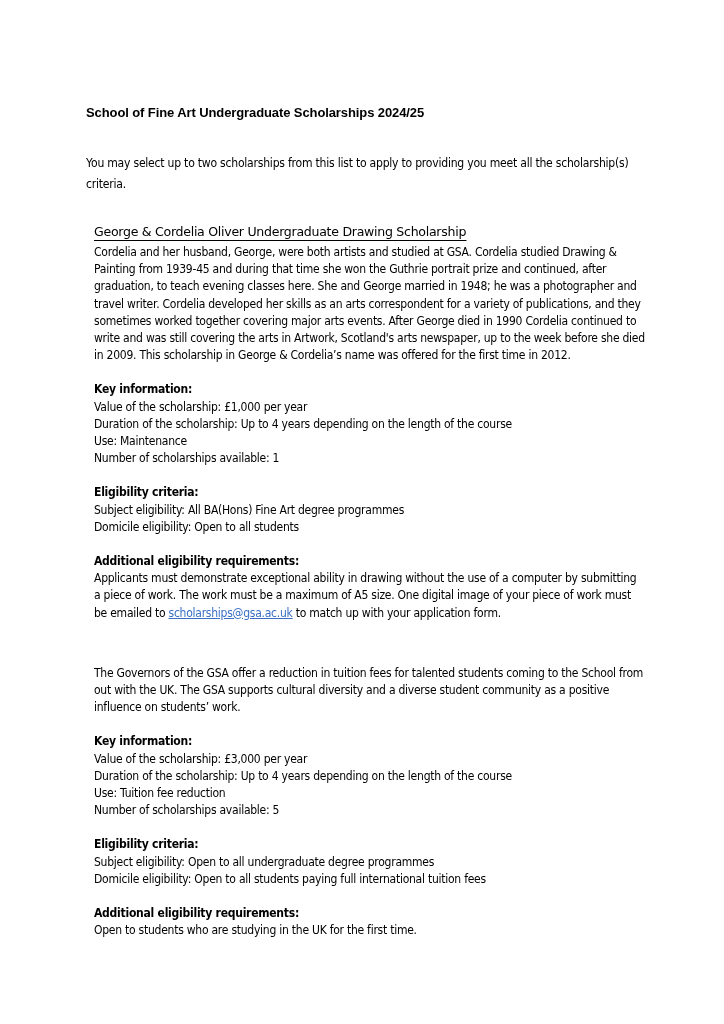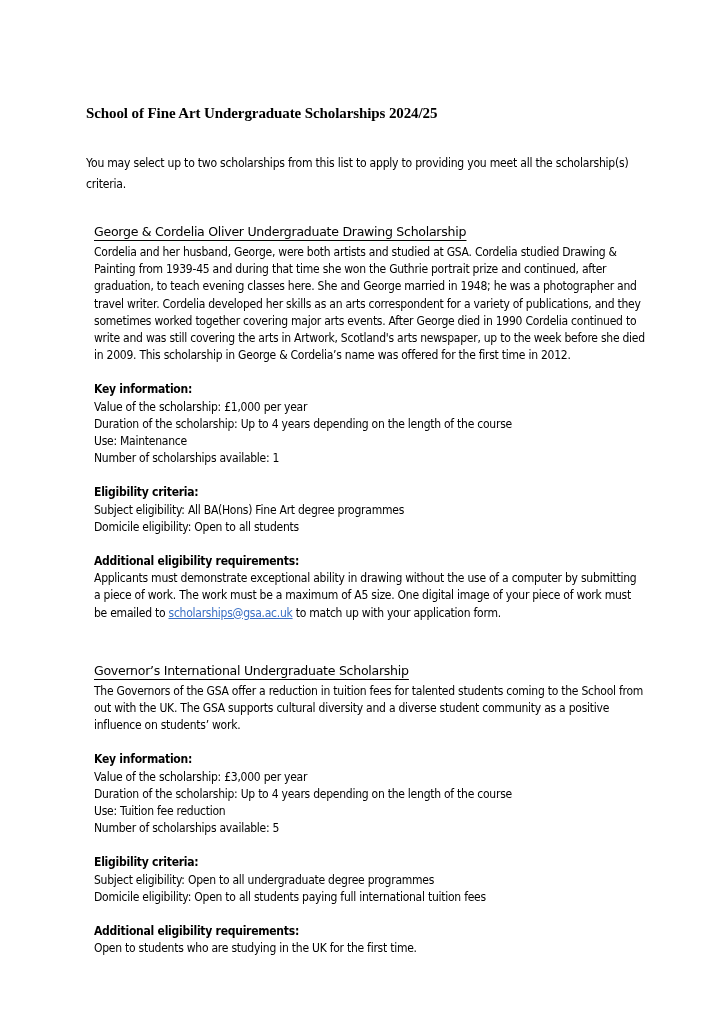--- a/index.html
+++ b/index.html
@@ -17,23 +17,23 @@
   }
   .page {
     position: absolute;
     left: 86px;
     top: 0;
     width: 551px;
   }
 
   
   .doc-title {
-    font-family: Liberation Serif, serif;
+    font-family: Liberation Sans, sans-serif;
     font-weight: bold;
-    font-size: 15px;
+    font-size: 13px;
     line-height: 20px;
     letter-spacing: -0.1px;
     margin: 0;
     padding-top: 103px;
   }
 
   
   .intro {
     font-family: "DejaVu Sans", sans-serif;
     font-size: 11.4px;
@@ -141,23 +141,20 @@
 
     <div class="block">
       <p class="block-label">Additional eligibility requirements:</p>
       <p class="block-line"><span>Applicants must demonstrate exceptional ability in drawing without the use of a computer by submitting a piece of work. The work must be a maximum of A5 size. One digital image of your piece of work must be emailed to </span><a class="email-link" href="#">scholarships@gsa.ac.uk</a><span> to match up with your application form.</span></p>
     </div>
 
   </div>
 
   <div class="section second">
 
-    <div style="line-height:0;">
-      <h2 class="section-heading">Governor’s International Undergraduate Scholarship</h2>
-    </div>
 
     <p class="body-text">The Governors of the GSA offer a reduction in tuition fees for talented students coming to the School from out with the UK. The GSA supports cultural diversity and a diverse student community as a positive influence on students’ work.</p>
 
     <div class="block">
       <p class="block-label">Key information:</p>
       <p class="block-line">Value of the scholarship: £3,000 per year</p>
       <p class="block-line">Duration of the scholarship: Up to 4 years depending on the length of the course</p>
       <p class="block-line">Use: Tuition fee reduction</p>
       <p class="block-line">Number of scholarships available: 5</p>
     </div>

